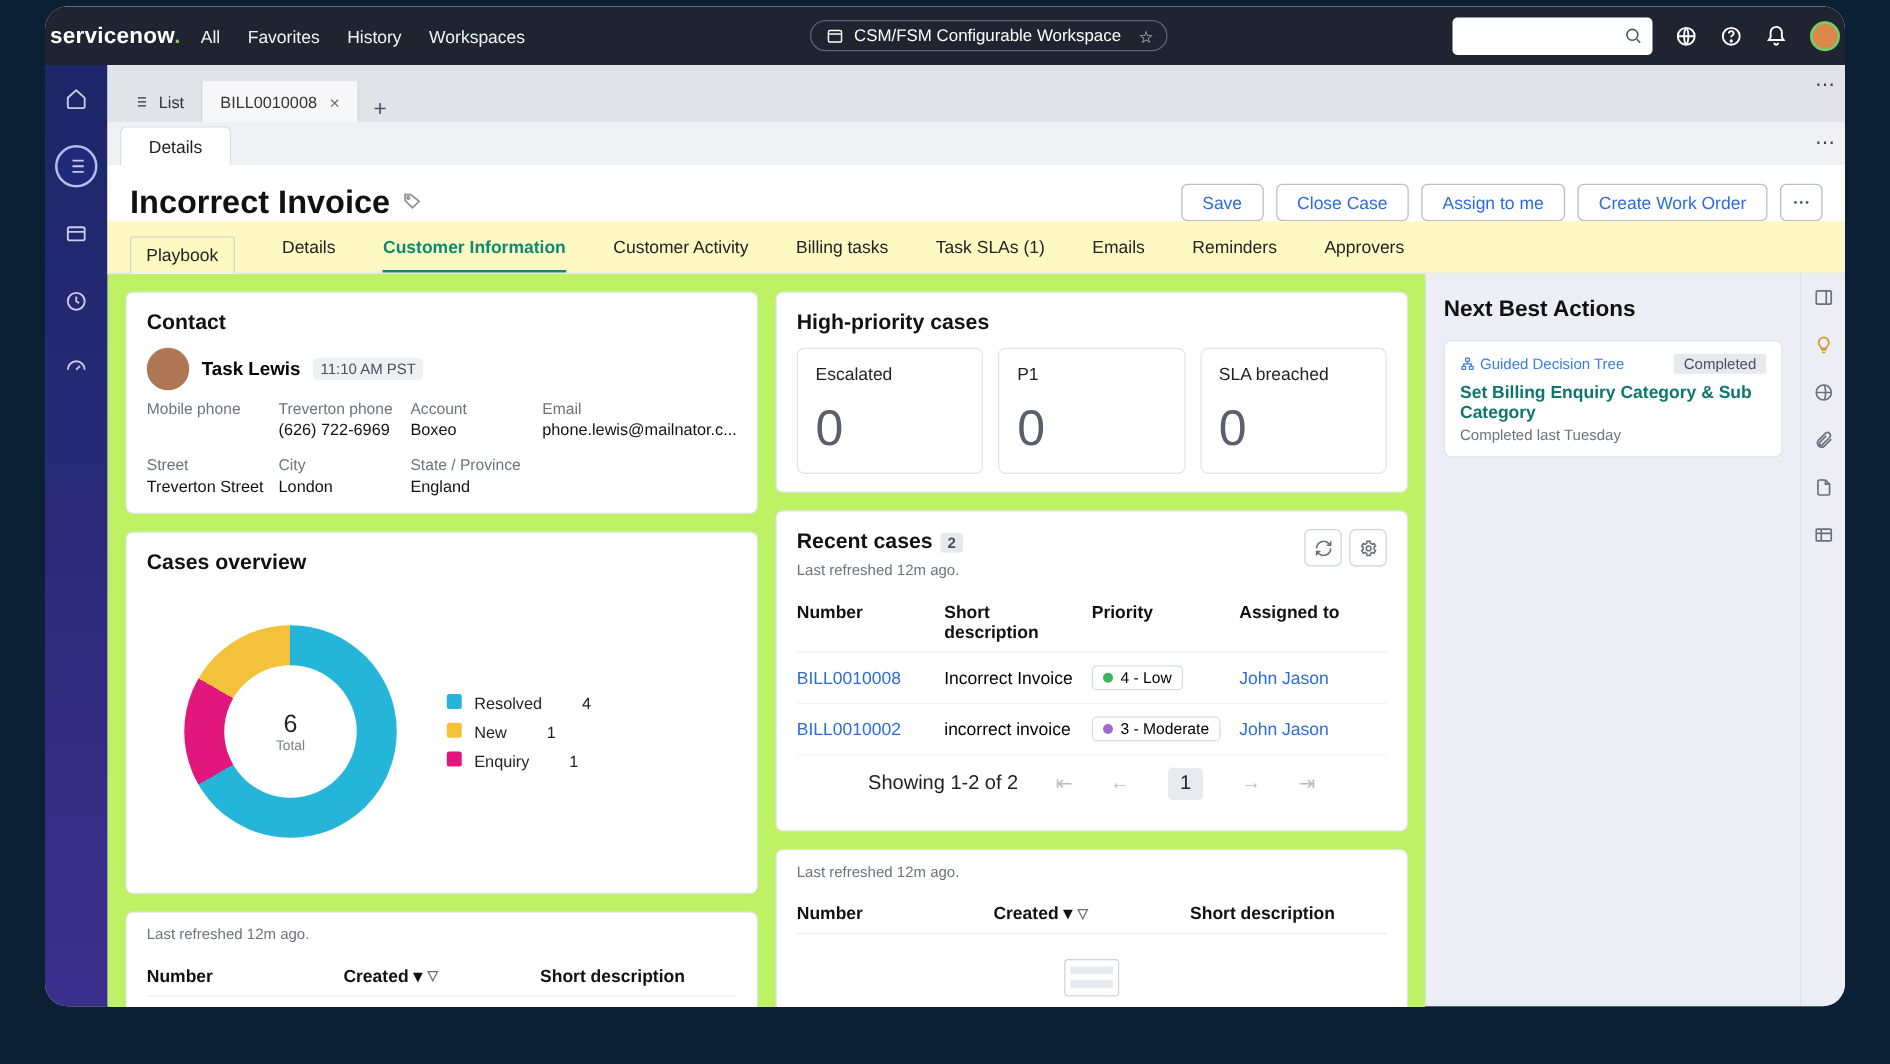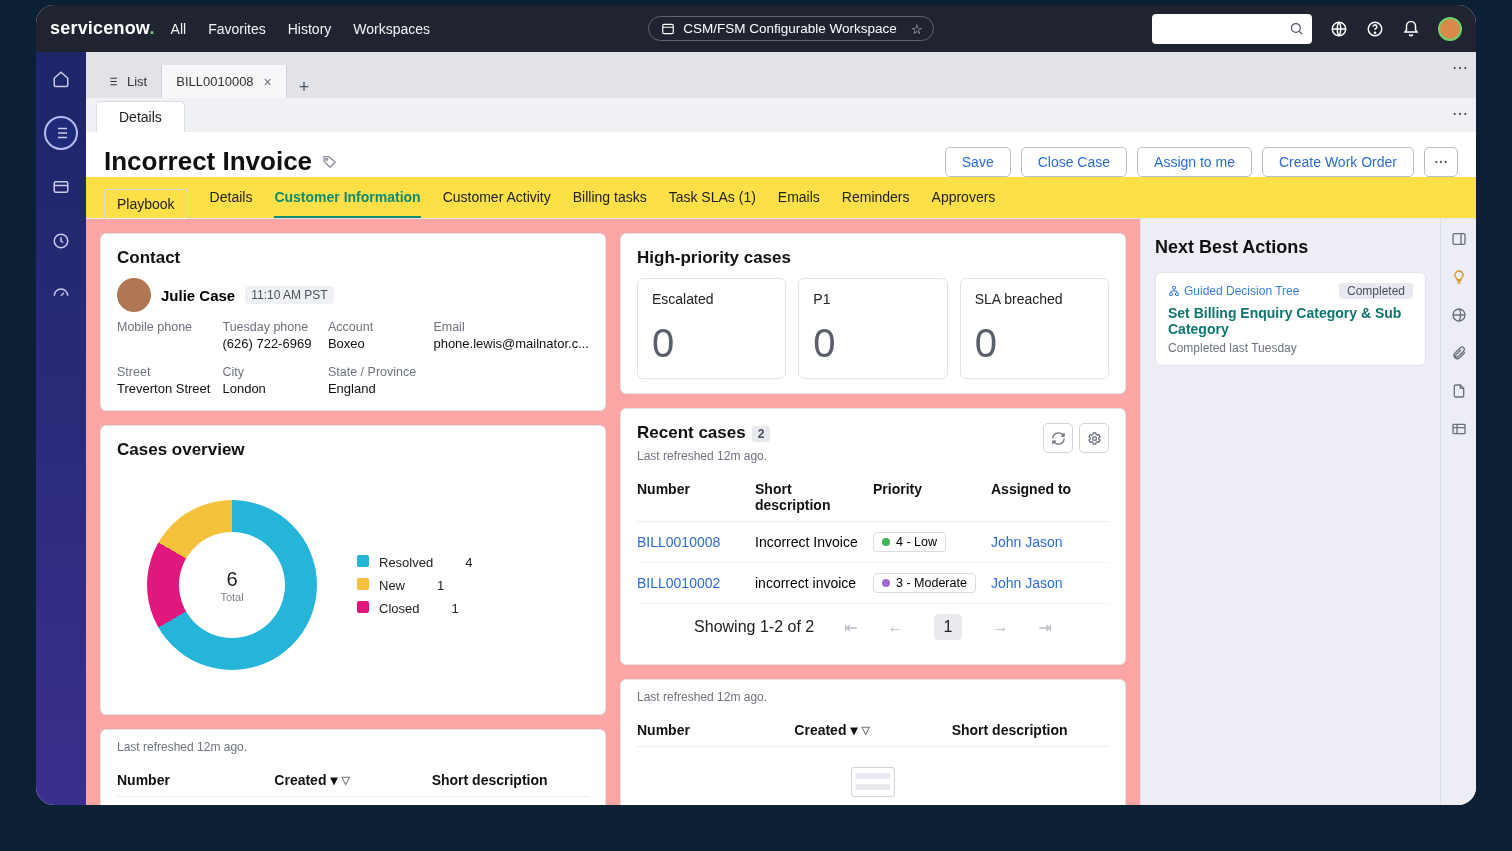--- a/index.html
+++ b/index.html
@@ -2,21 +2,21 @@
 <html><head>
 <meta charset="utf-8">
 <style>
 * { box-sizing: border-box; margin: 0; padding: 0; font-family: -apple-system, BlinkMacSystemFont, "Segoe UI", Helvetica, Arial, sans-serif; }
 html, body { height: 100%; }
 body { background: #0b2034; display:flex; align-items:flex-start; justify-content:center; }
 
 .window { width:1440px; height:800px; background:#fff; border-radius:18px; overflow:hidden; position:relative; margin:5px 0; display:flex; flex-direction:column;}
 
 
-.topbar { background:#1f2430; height:47px; display:flex; align-items:center; color:#fff; padding:0 14px; font-size:14px; gap:4px;}
+.topbar { background:#1f2430; height:47px; display:flex; align-items:center; color:#fff; padding:0 4px; font-size:14px; gap:4px;}
 .logo { font-weight:700; font-size:18px; letter-spacing:.2px; margin-right:12px; }
 .logo .dot{color:#7cc96b;}
 .topbar .nav { display:flex; gap:22px; }
 .topbar .nav span { opacity:.95; cursor:pointer; }
 .pill { margin-left:auto; margin-right:auto; border:1px solid #5d6571; border-radius:20px; padding:4px 36px 4px 12px; display:flex; align-items:center; gap:8px; font-size:13.5px; position:relative; }
 .pill .star{ position:absolute; right:10px; opacity:.8;}
 .topbar .search { width:160px; height:30px; background:#fff; border-radius:4px; display:flex; align-items:center; justify-content:flex-end; padding:0 8px;}
 .topbar .search svg{ color:#4f5560;}
 .topicons { display:flex; align-items:center; gap:18px; margin-left:14px;}
 .avatar-s{ width:24px; height:24px; border-radius:50%; background:#d98a4b; border:2px solid #6dd36d; }
@@ -44,28 +44,28 @@
 
 .titlebar { background:#fff; padding:14px 18px 0 18px; display:flex; align-items:center; justify-content:space-between; }
 .titlebar h1 { font-size:26px; font-weight:700; color:#111; display:flex; align-items:center; gap:10px;}
 .tag-ic{color:#8b8f9a;font-size:16px;}
 .actions { display:flex; gap:10px; align-items:center; }
 .btn { border:1px solid #b9bdc7; background:#fff; color:#2b6cdb; padding:6px 16px; border-radius:5px; font-size:14px; cursor:pointer; }
 .btn.icon{ padding:6px 8px; color:#5a5f6b;}
 .btn.icon svg{display:block;}
 
 
-.rectabs { display:flex; gap:22px; padding:12px 18px 0 18px; border-bottom:1px solid #e3e5ea; background:#fde047;}
+.rectabs { display:flex; gap:38px; padding:12px 18px 0 18px; border-bottom:1px solid #e3e5ea; background:#fef9c3;}
 .rectabs .t { padding-bottom:10px; font-size:14px; color:#222; cursor:pointer; }
 .rectabs .t.box{ border:1px solid #d0d3da; border-bottom:1px solid #fff; border-radius:3px 3px 0 0; padding:6px 12px; margin-bottom:-1px;}
 .rectabs .t.active{ color:#0d8a72; border-bottom:2px solid #0d8a72; font-weight:600;}
 
 
 .content { flex:1; display:flex; min-height:0; }
-.scroll { flex:1; overflow:auto; background:#fca5a5; padding:14px; }
+.scroll { flex:1; overflow:auto; background:#bef264; padding:14px; }
 .grid { display:flex; gap:14px; }
 .col { flex:1; display:flex; flex-direction:column; gap:14px; }
 .card { background:#fff; border:1px solid #e1e3e8; border-radius:6px; padding:14px 16px; }
 .card h3 { font-size:17px; font-weight:700; color:#111; margin-bottom:10px;}
 .hdr-row{display:flex;align-items:center;justify-content:space-between;}
 .small-btns{display:flex;gap:6px;}
 .sq{ width:30px; height:30px; border:1px solid #cfd3dc; border-radius:5px; display:flex; align-items:center; justify-content:center; color:#6a6f7b; cursor:pointer;}
 .sub{font-size:12px;color:#6e737e;margin-top:-4px;margin-bottom:10px;}
 
 
@@ -270,30 +270,30 @@
       <div class="content">
         <div class="scroll">
           <div class="grid">
 
             <div class="col">
 
               <div class="card">
                 <h3>Contact</h3>
                 <div class="c-head">
                   <div class="av"></div>
-                  <span class="nm">Julie Case</span>
+                  <span class="nm">Task Lewis</span>
                   <span class="ts">11:10 AM PST</span>
                 </div>
                 <div class="c-grid">
                   <div>
                       <div class="lbl">Mobile phone</div>
                       <div class="val"></div>
                     </div>
                   <div>
-                      <div class="lbl">Tuesday phone</div>
+                      <div class="lbl">Treverton phone</div>
                       <div class="val">(626) 722-6969</div>
                     </div>
                   <div>
                       <div class="lbl">Account</div>
                       <div class="val">Boxeo</div>
                     </div>
                   <div>
                       <div class="lbl">Email</div>
                       <div class="val">phone.lewis@mailnator.c...</div>
                     </div>
@@ -327,21 +327,21 @@
                         <span>Resolved</span>
                         <span class="num">4</span>
                       </div>
                     <div class="row">
                         <span class="sw" style="background:#f3c13a"></span>
                         <span>New</span>
                         <span class="num">1</span>
                       </div>
                     <div class="row">
                         <span class="sw" style="background:#e1177d"></span>
-                        <span>Closed</span>
+                        <span>Enquiry</span>
                         <span class="num">1</span>
                       </div>
                   </div>
                 </div>
               </div>
 
               <div class="card">
                 <div class="sub">Last refreshed 12m ago.</div>
                 <div class="tbl">
                   <div class="hd">

